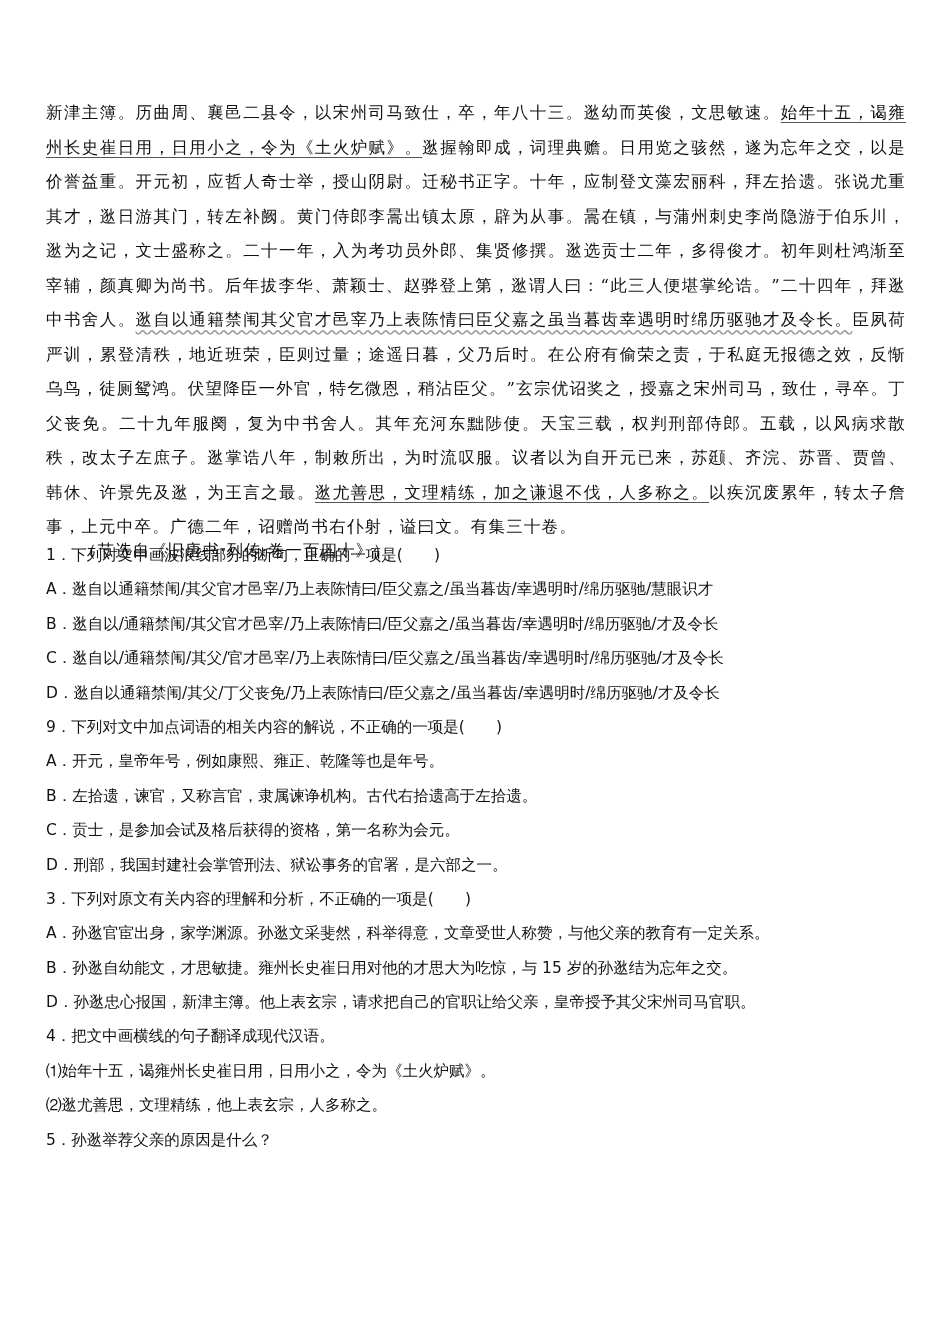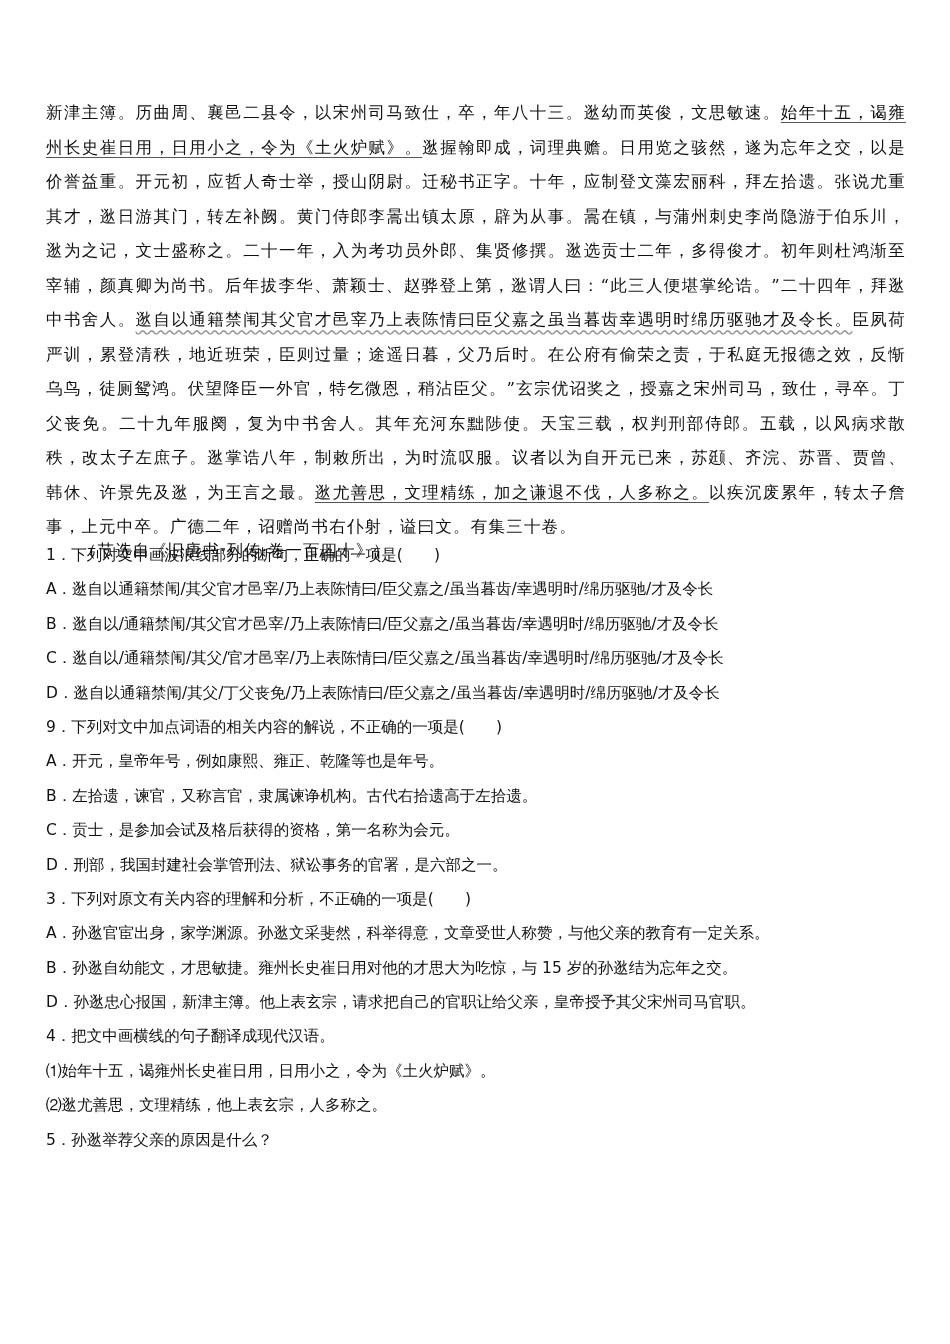--- a/index.html
+++ b/index.html
@@ -29,21 +29,21 @@
 <body>
 
 <div class="page">
 
   <div class="passage"><span>新津主簿。历曲周、襄邑二县令，以宋州司马致仕，卒，年八十三。逖幼而英俊，文思敏速。</span><span class="ul">始年十五，谒雍州长史崔日用，日用小之，令为《土火炉赋》。</span><span>逖握翰即成，词理典赡。日用览之骇然，遂为忘年之交，以是价誉益重。开元初，应哲人奇士举，授山阴尉。迁秘书正字。十年，应制登文藻宏丽科，拜左拾遗。张说尤重其才，逖日游其门，转左补阙。黄门侍郎李暠出镇太原，辟为从事。暠在镇，与蒲州刺史李尚隐游于伯乐川，逖为之记，文士盛称之。二十一年，入为考功员外郎、集贤修撰。逖选贡士二年，多得俊才。初年则杜鸿渐至宰辅，颜真卿为尚书。后年拔李华、萧颖士、赵骅登上第，逖谓人曰：“此三人便堪掌纶诰。”二十四年，拜逖中书舍人。</span><span class="wavy">逖自以通籍禁闱其父官才邑宰乃上表陈情曰臣父嘉之虽当暮齿幸遇明时绵历驱驰才及令长。</span><span>臣夙荷严训，累登清秩，地近班荣，臣则过量；途遥日暮，父乃后时。在公府有偷荣之责，于私庭无报德之效，反惭乌鸟，徒厕鸳鸿。伏望降臣一外官，特乞微恩，稍沾臣父。”玄宗优诏奖之，授嘉之宋州司马，致仕，寻卒。丁父丧免。二十九年服阕，复为中书舍人。其年充河东黜陟使。天宝三载，权判刑部侍郎。五载，以风病求散秩，改太子左庶子。逖掌诰八年，制敕所出，为时流叹服。议者以为自开元已来，苏颋、齐浣、苏晋、贾曾、韩休、许景先及逖，为王言之最。</span><span class="ul">逖尤善思，文理精练，加之谦退不伐，人多称之。</span><span>以疾沉废累年，转太子詹事，上元中卒。广德二年，诏赠尚书右仆射，谥曰文。有集三十卷。</span></div>
 
   <div class="source">（节选自《旧唐书·列传·卷一百四十》）</div>
 
   <div class="questions">
     <div class="q-line">1．下列对文中画波浪线部分的断句，正确的一项是(　　)</div>
-    <div class="q-line">A．逖自以通籍禁闱/其父官才邑宰/乃上表陈情曰/臣父嘉之/虽当暮齿/幸遇明时/绵历驱驰/才及令长</div>
+    <div class="q-line">A．逖自以通籍禁闱/其父官才邑宰/乃上表陈情曰/臣父嘉之/虽当暮齿/幸遇明时/绵历驱驰/慧眼识才</div>
     <div class="q-line">B．逖自以/通籍禁闱/其父官才邑宰/乃上表陈情曰/臣父嘉之/虽当暮齿/幸遇明时/绵历驱驰/才及令长</div>
     <div class="q-line">C．逖自以/通籍禁闱/其父/官才邑宰/乃上表陈情曰/臣父嘉之/虽当暮齿/幸遇明时/绵历驱驰/才及令长</div>
     <div class="q-line">D．逖自以通籍禁闱/其父/丁父丧免/乃上表陈情曰/臣父嘉之/虽当暮齿/幸遇明时/绵历驱驰/才及令长</div>
 
     <div class="q-line">9．下列对文中加点词语的相关内容的解说，不正确的一项是(　　)</div>
     <div class="q-line">A．开元，皇帝年号，例如康熙、雍正、乾隆等也是年号。</div>
     <div class="q-line">B．左拾遗，谏官，又称言官，隶属谏诤机构。古代右拾遗高于左拾遗。</div>
     <div class="q-line">C．贡士，是参加会试及格后获得的资格，第一名称为会元。</div>
     <div class="q-line">D．刑部，我国封建社会掌管刑法、狱讼事务的官署，是六部之一。</div>
 

